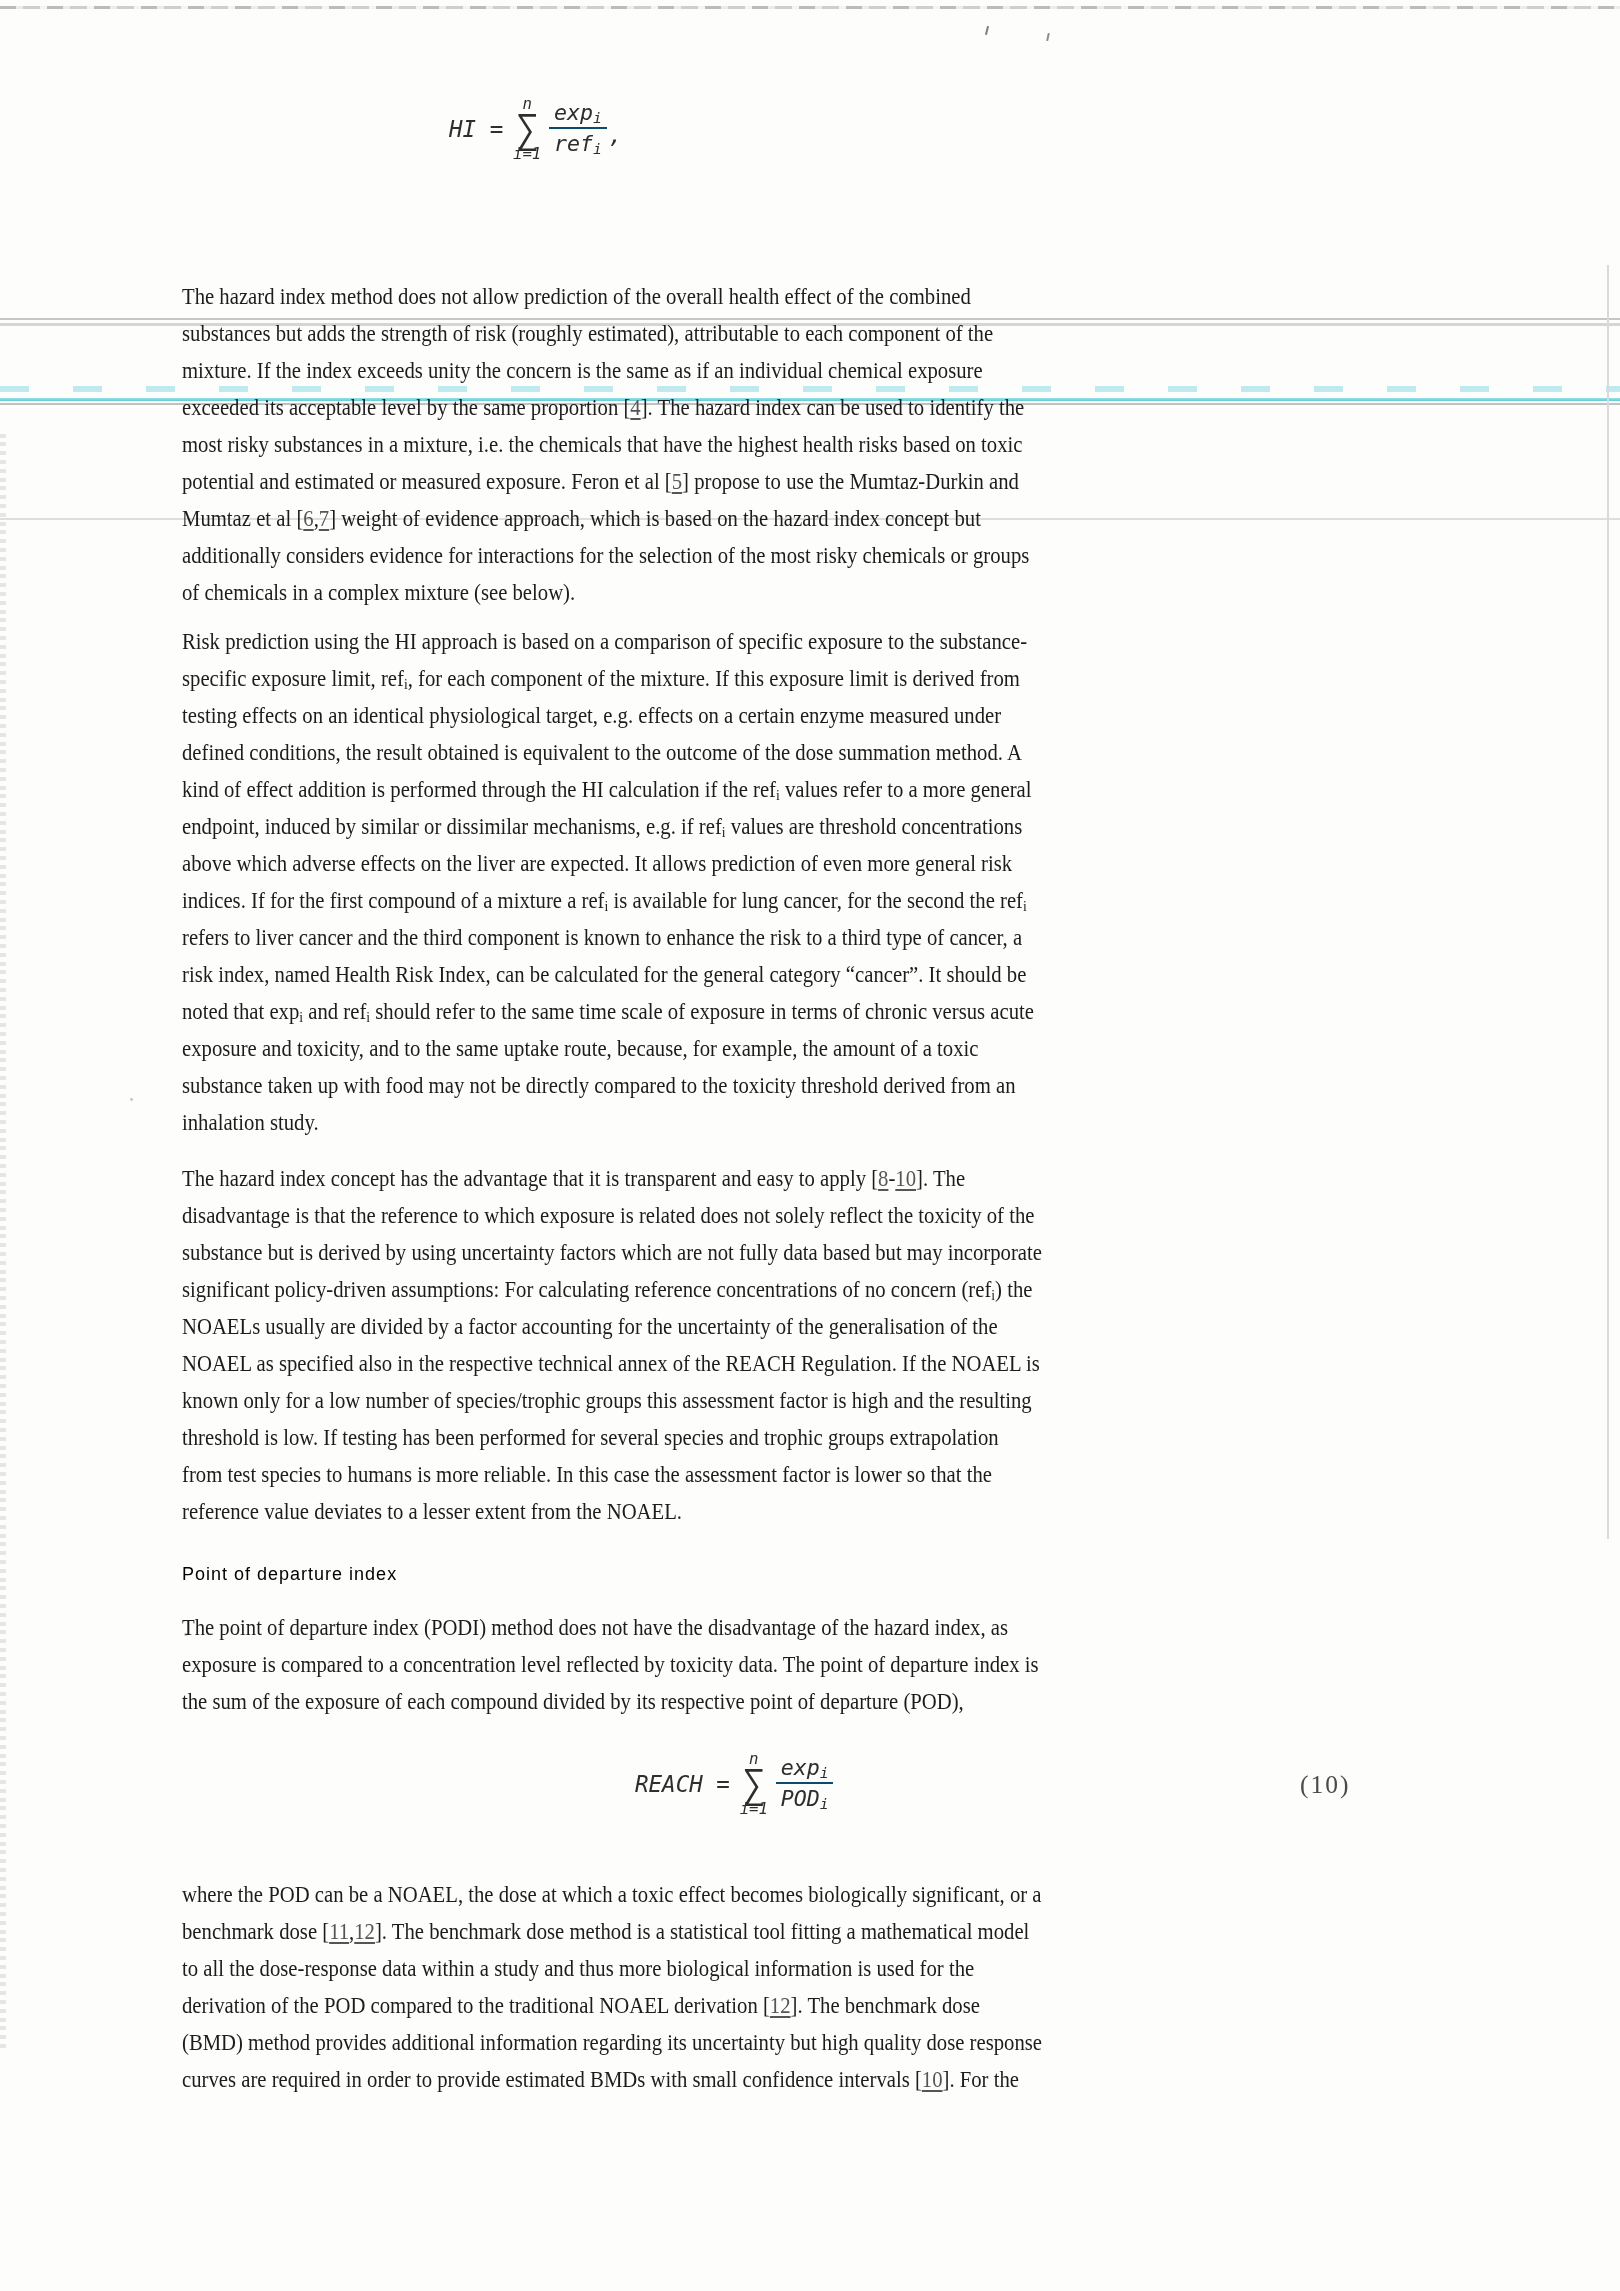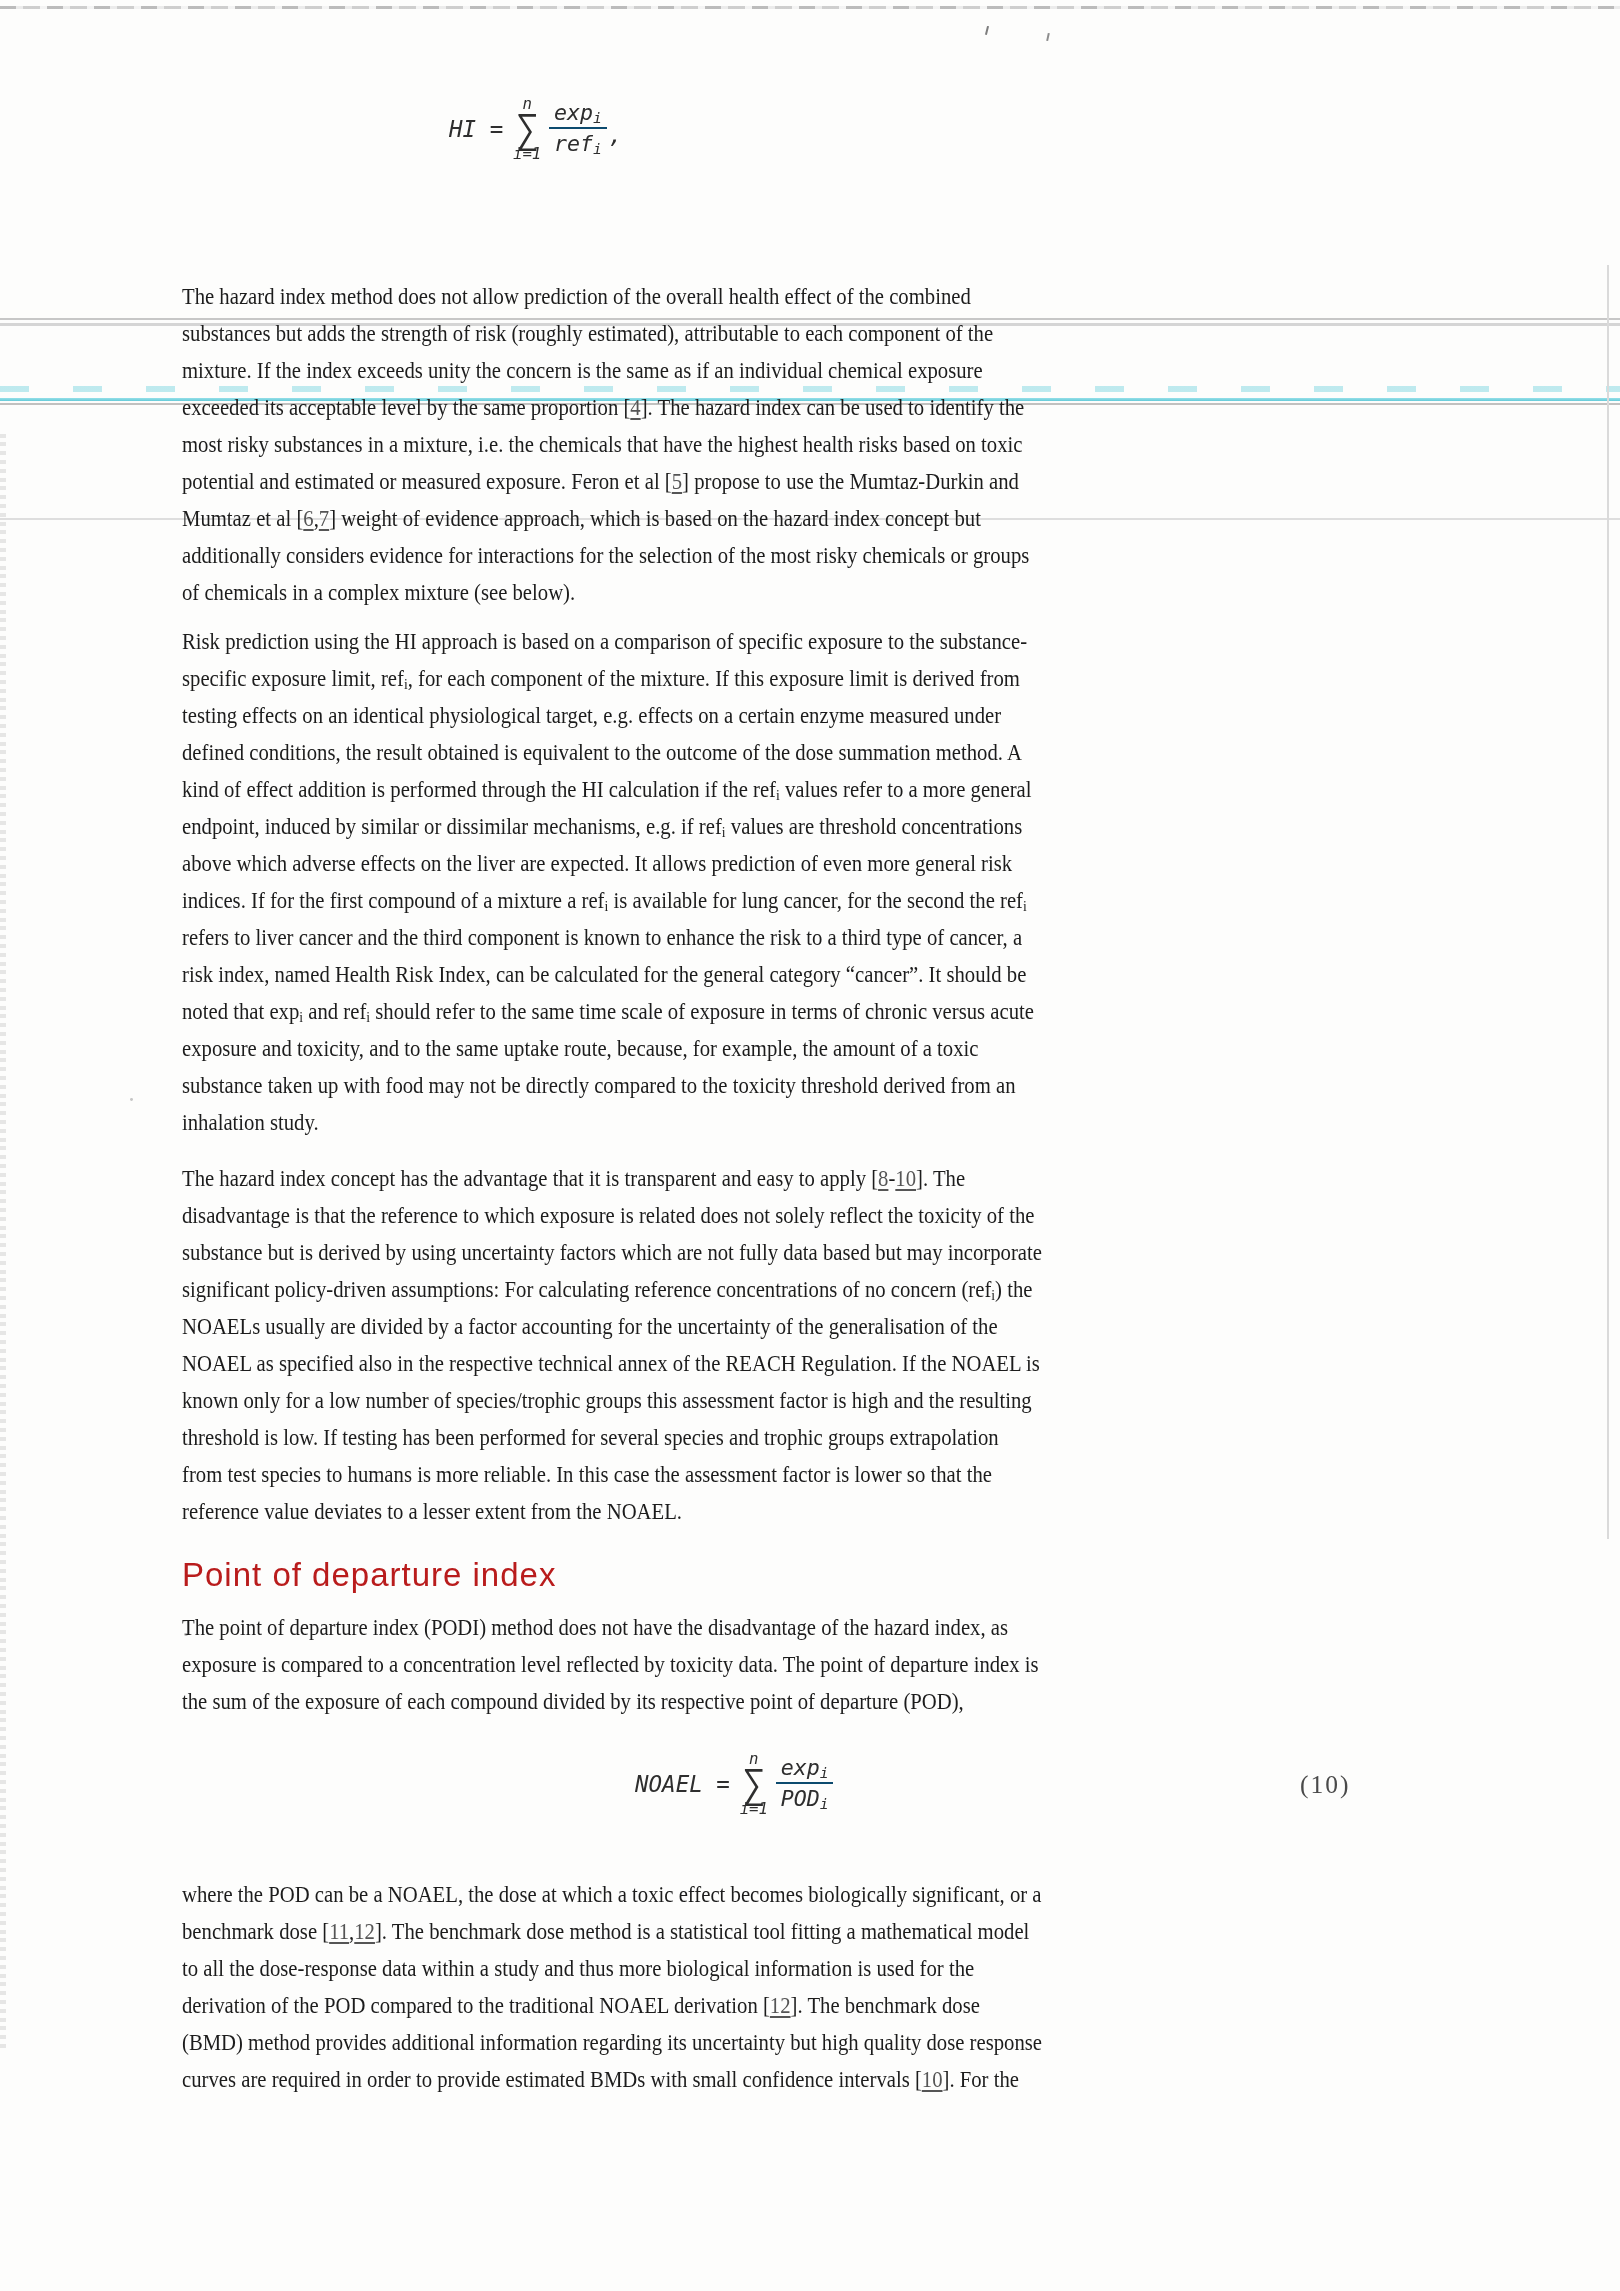--- a/index.html
+++ b/index.html
@@ -45,21 +45,21 @@
   .p1{top:278px;}
   .p2{top:623px;}
   .p3{top:1160px;}
   .p4{top:1609px;}
   .p5{top:1876px;}
 
   
   .section-heading{
     position:absolute;left:182px;top:1558px;z-index:2;
     font-family:"Liberation Sans", sans-serif;
-    font-size:33px;line-height:33px;color:#b91c1c;letter-spacing:1px;
+    font-size:18px;line-height:33px;color:#000000;letter-spacing:1px;
   }
 
   
   .eq{
     position:absolute;z-index:2;display:flex;align-items:center;
     font-family:"DejaVu Sans Mono", monospace;font-style:italic;color:#2e2e2e;
     font-size:22.5px;
   }
   .eq1{left:449px;top:96px;}
   .eq2{left:635px;top:1751px;}
@@ -153,21 +153,21 @@
 
   <div class="section-heading">Point of departure index</div>
 
   <div class="para p4">
       <div class="tline">The point of departure index (PODI) method does not have the disadvantage of the hazard index, as</div>
       <div class="tline">exposure is compared to a concentration level reflected by toxicity data. The point of departure index is</div>
       <div class="tline">the sum of the exposure of each compound divided by its respective point of departure (POD),</div>
     </div>
 
   <div class="eq eq2">
-    <span class="eq-lhs">NOAEL =</span>
+    <span class="eq-lhs">REACH =</span>
     <span class="sum">
       <span class="sum-top">n</span>
       <span class="sigma">∑</span>
       <span class="sum-bot">i=1</span>
     </span>
     <span class="frac">
       <span class="num"><span>exp</span><sub>i</sub></span>
       <span class="den"><span>POD</span><sub>i</sub></span>
     </span>
   </div>

